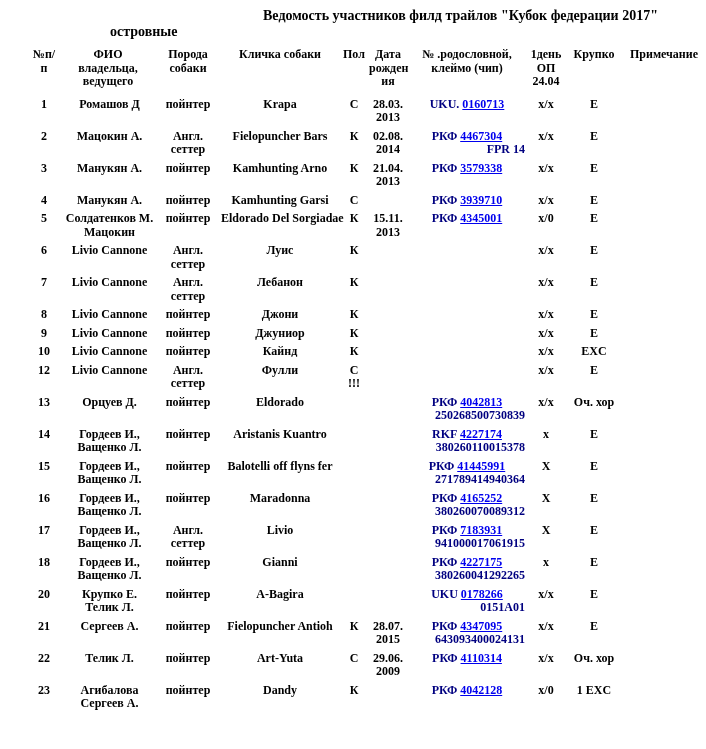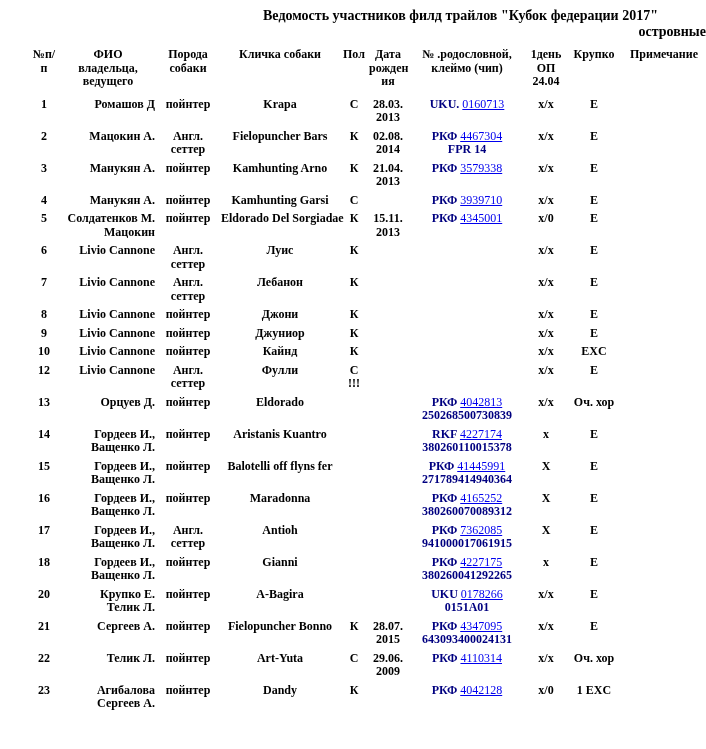--- a/index.html
+++ b/index.html
@@ -6,44 +6,44 @@
   html, body {
     width: 706px; height: 749px;
     background: #ffffff;
     font-family: "Liberation Serif", "DejaVu Serif", serif;
     font-weight: bold;
     color: #000000;
     overflow: hidden;
   }
   .doc { padding-top: 8px; }
   .title-l1 { margin-left: 215px; text-align: center; font-size: 14px; line-height: 16px; }
-  .title-l2 { margin-left: 110px; text-align: right; font-size: 14px; line-height: 16px; }
+  .title-l2 { margin-left: 110px; text-align: left; font-size: 14px; line-height: 16px; }
   table {
     border-collapse: collapse;
     table-layout: fixed;
     margin-left: 28px;
     margin-top: 6px;
     width: 678px;
   }
   td {
     vertical-align: top;
     text-align: center;
     font-size: 12px;
     line-height: 13.5px;
     padding: 2px 1px 3px;
     white-space: pre-line;
   }
   thead td { padding-bottom: 7px; }
-  tbody td.owner-cell { text-align: right; padding-left: 4px; }
+  tbody td.owner-cell { text-align: center; padding-left: 4px; }
   tbody td.dog-cell { white-space: nowrap; }
-  .ped-prefix, .ped-extra { color: var(--registry, #000080); }
+  .ped-prefix, .ped-extra { color: var(--registry, #000080); text-align: right; }
   a.ped-num {
     color: var(--link, #0000EE);
     text-decoration: underline;
-    font-weight: normal;
+    font-weight: bold;
   }
 </style>
 </head>
 <body>
 
 <div class="doc">
   <div class="title-l1">Ведомость участников филд трайлов "Кубок федерации 2017"</div>
   <div class="title-l2">островные</div>
 
   <table>
@@ -275,24 +275,24 @@
     <td class="day1-cell">X</td>
     <td class="score-cell">Е</td>
     <td class="note-cell"></td>
   </tr>
         <tr>
     <td class="num-cell">17</td>
     <td class="owner-cell">Гордеев И.,
 Ващенко Л.</td>
     <td class="breed-cell">Англ.
 сеттер</td>
-    <td class="dog-cell">Antioh</td>
-    <td class="sex-cell"></td>
-    <td class="dob-cell"></td>
-    <td class="ped-cell"><span class="ped-prefix">РКФ</span> <a href="#" class="ped-num">7362085</a><div class="ped-extra">941000017061915</div></td>
+    <td class="dog-cell">Livio</td>
+    <td class="sex-cell"></td>
+    <td class="dob-cell"></td>
+    <td class="ped-cell"><span class="ped-prefix">РКФ</span> <a href="#" class="ped-num">7183931</a><div class="ped-extra">941000017061915</div></td>
     <td class="day1-cell">X</td>
     <td class="score-cell">Е</td>
     <td class="note-cell"></td>
   </tr>
         <tr>
     <td class="num-cell">18</td>
     <td class="owner-cell">Гордеев И.,
 Ващенко Л.</td>
     <td class="breed-cell">пойнтер</td>
     <td class="dog-cell">Gianni</td>
@@ -313,21 +313,21 @@
     <td class="dob-cell"></td>
     <td class="ped-cell"><span class="ped-prefix">UKU</span> <a href="#" class="ped-num">0178266</a><div class="ped-extra">0151A01</div></td>
     <td class="day1-cell">x/x</td>
     <td class="score-cell">Е</td>
     <td class="note-cell"></td>
   </tr>
         <tr>
     <td class="num-cell">21</td>
     <td class="owner-cell">Сергеев А.</td>
     <td class="breed-cell">пойнтер</td>
-    <td class="dog-cell">Fielopuncher Bonno</td>
+    <td class="dog-cell">Fielopuncher Antioh</td>
     <td class="sex-cell">К</td>
     <td class="dob-cell">28.07.
 2015</td>
     <td class="ped-cell"><span class="ped-prefix">РКФ</span> <a href="#" class="ped-num">4347095</a><div class="ped-extra">643093400024131</div></td>
     <td class="day1-cell">x/x</td>
     <td class="score-cell">Е</td>
     <td class="note-cell"></td>
   </tr>
         <tr>
     <td class="num-cell">22</td>

